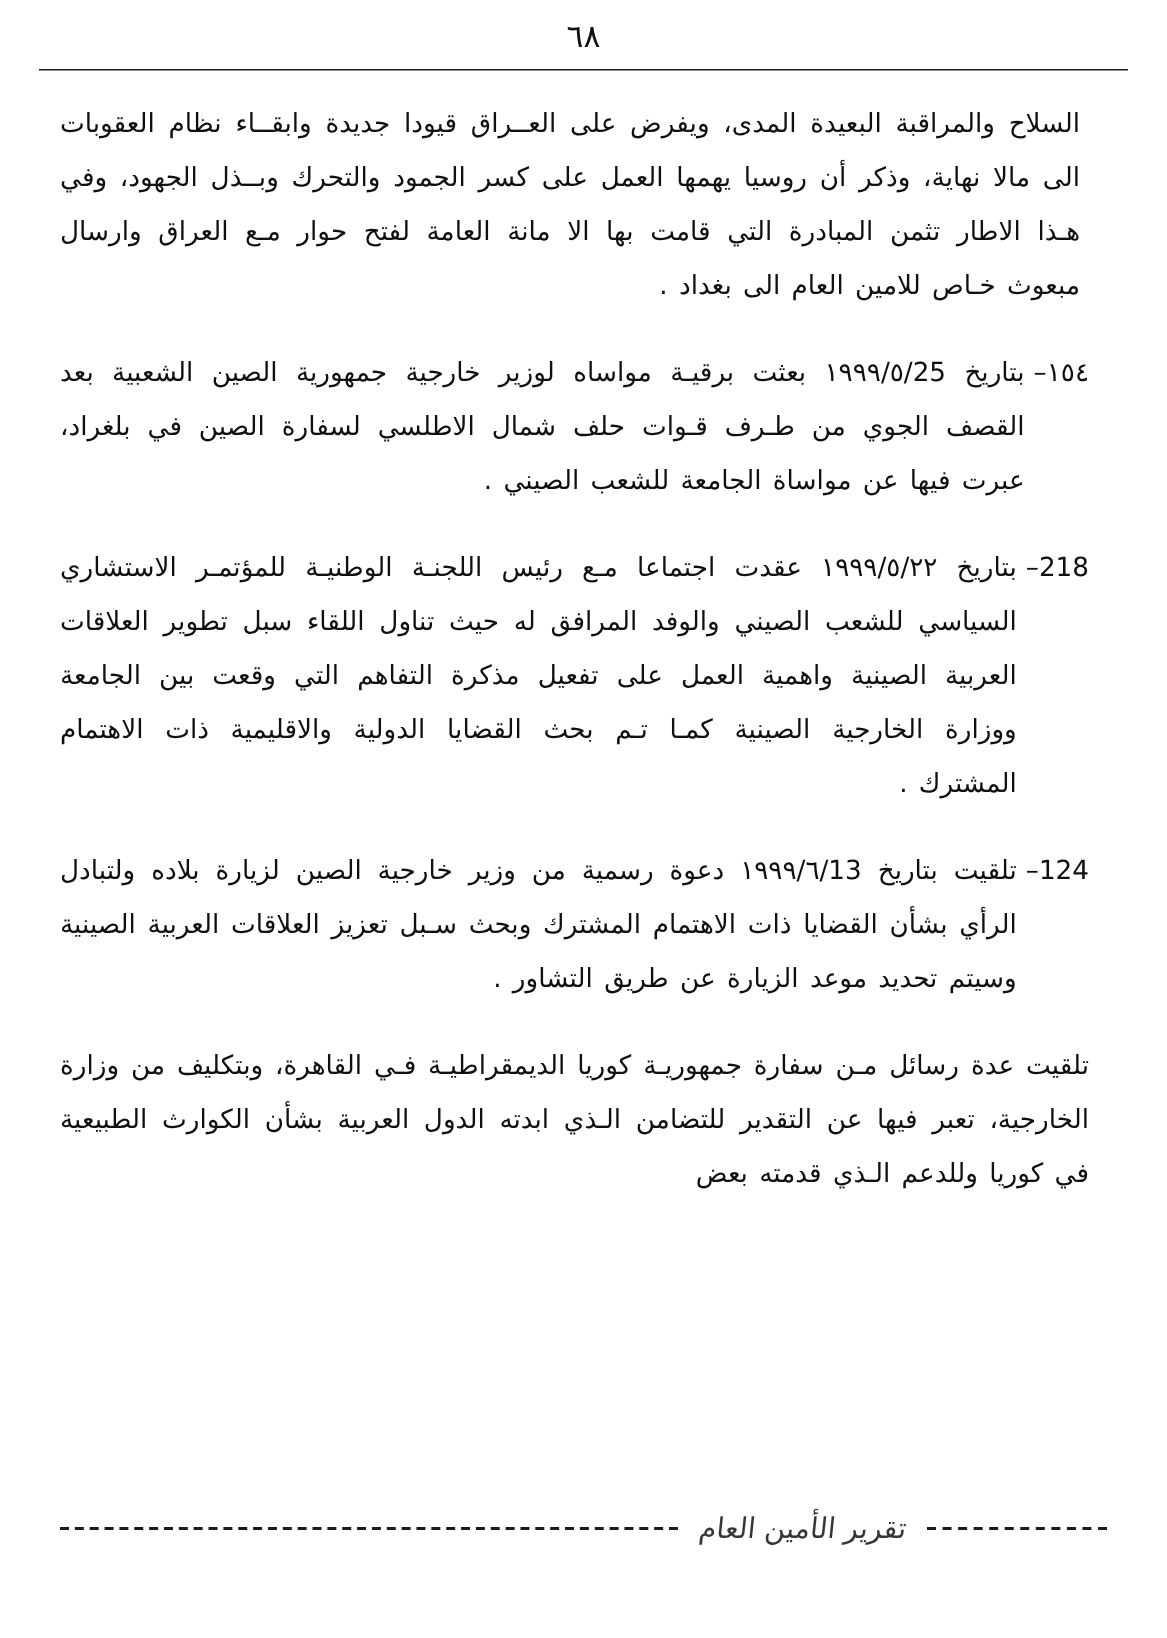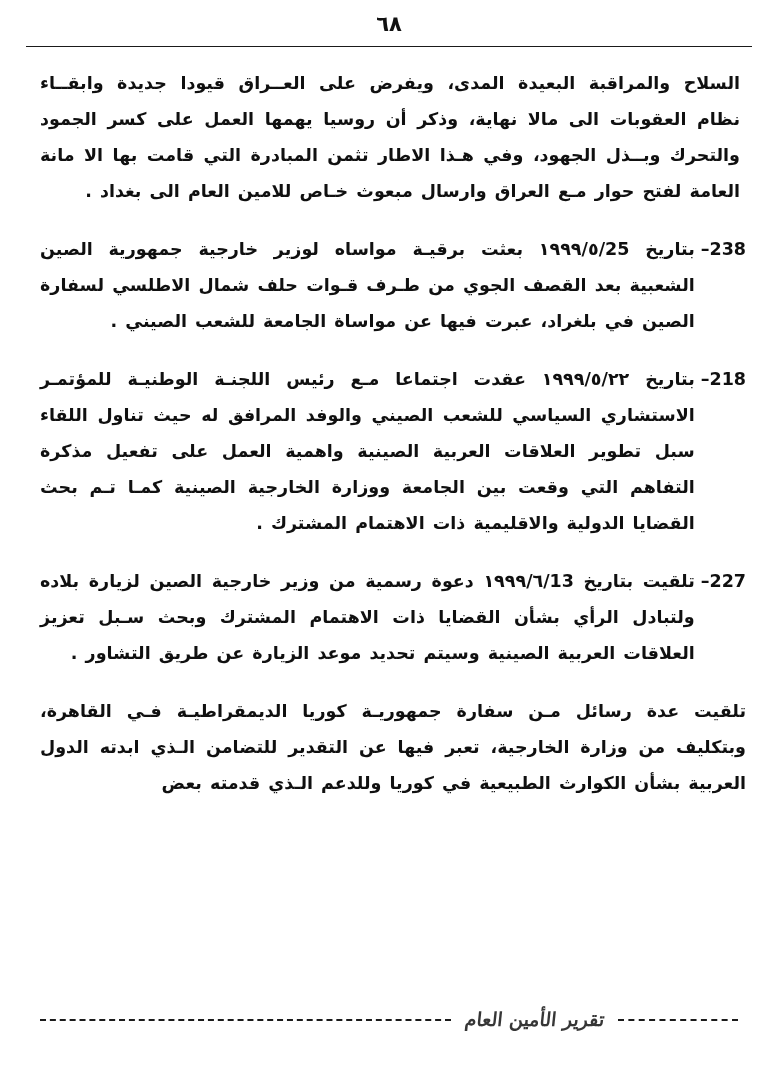--- a/index.html
+++ b/index.html
@@ -14,38 +14,37 @@
     color: #101010;
     position: relative;
     overflow: hidden;
   }
   .page {
     position: relative;
     width: 778px;
     height: 1092px;
     box-sizing: border-box;
     padding: 0;
-    font-weight: bold;
   }
   .page-number {
     text-align: center;
     font-size: 21px;
     letter-spacing: 1px;
     padding-top: 8px;
     height: 32px;
     line-height: 32px;
     color: #111;
   }
   .rule {
     border: none;
     border-top: 1.6px solid #1a1a1a;
     margin: 6px 26px 0 26px;
   }
   .content {
-    padding: 18px 32px 0 40px;
+    padding: 18px 52px 0 40px;
     direction: rtl;
     text-align: justify;
   }
   .para {
     display: flex;
     flex-direction: row;
     margin-bottom: 22px;
   }
   .para-num {
     flex: 0 0 auto;
@@ -107,31 +106,31 @@
   <hr class="rule">
 
   <div class="content">
 
     <div class="para no-num">
       <div class="para-num"></div>
       <div class="para-body">السلاح والمراقبة البعيدة المدى، ويفرض على العــراق قيودا جديدة وابقــاء نظام العقوبات الى مالا نهاية، وذكر أن روسيا يهمها العمل على كسر الجمود والتحرك وبــذل الجهود، وفي هـذا الاطار تثمن المبادرة التي قامت بها الا مانة العامة لفتح حوار مـع العراق وارسال مبعوث خـاص للامين العام الى بغداد .</div>
     </div>
 
     <div class="para">
-      <div class="para-num">238–</div>
+      <div class="para-num">١٥٤–</div>
       <div class="para-body">بتاريخ ١٩٩٩/٥/25 بعثت برقيـة مواساه لوزير خارجية جمهورية الصين الشعبية بعد القصف الجوي من طـرف قـوات حلف شمال الاطلسي لسفارة الصين في بلغراد، عبرت فيها عن مواساة الجامعة للشعب الصيني .</div>
     </div>
 
     <div class="para">
       <div class="para-num">218–</div>
       <div class="para-body">بتاريخ ١٩٩٩/٥/٢٢ عقدت اجتماعا مـع رئيس اللجنـة الوطنيـة للمؤتمـر الاستشاري السياسي للشعب الصيني والوفد المرافق له حيث تناول اللقاء سبل تطوير العلاقات العربية الصينية واهمية العمل على تفعيل مذكرة التفاهم التي وقعت بين الجامعة ووزارة الخارجية الصينية كمـا تـم بحث القضايا الدولية والاقليمية ذات الاهتمام المشترك .</div>
     </div>
 
     <div class="para">
-      <div class="para-num">227–</div>
+      <div class="para-num">124–</div>
       <div class="para-body">تلقيت بتاريخ ١٩٩٩/٦/13 دعوة رسمية من وزير خارجية الصين لزيارة بلاده ولتبادل الرأي بشأن القضايا ذات الاهتمام المشترك وبحث سـبل تعزيز العلاقات العربية الصينية وسيتم تحديد موعد الزيارة عن طريق التشاور .</div>
     </div>
 
     <div class="para">
       <div class="para-body">تلقيت عدة رسائل مـن سفارة جمهوريـة كوريا الديمقراطيـة فـي القاهرة، وبتكليف من وزارة الخارجية، تعبر فيها عن التقدير للتضامن الـذي ابدته الدول العربية بشأن الكوارث الطبيعية في كوريا وللدعم الـذي قدمته بعض</div>
     </div>
 
   </div>
 
   <div class="footer">

